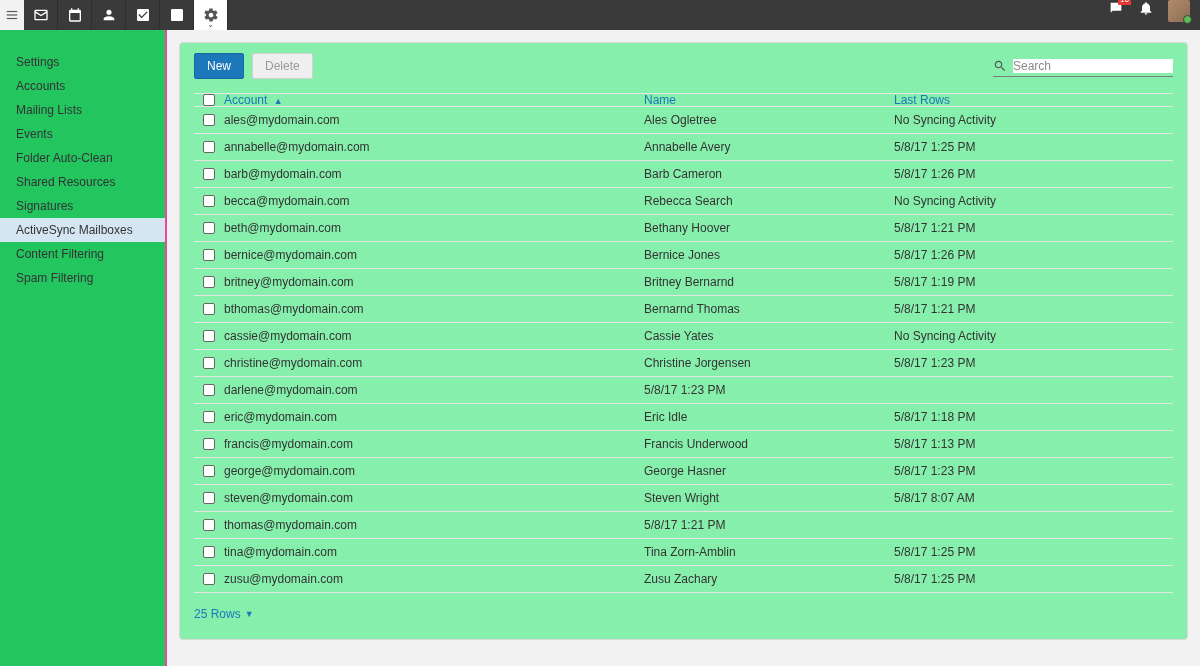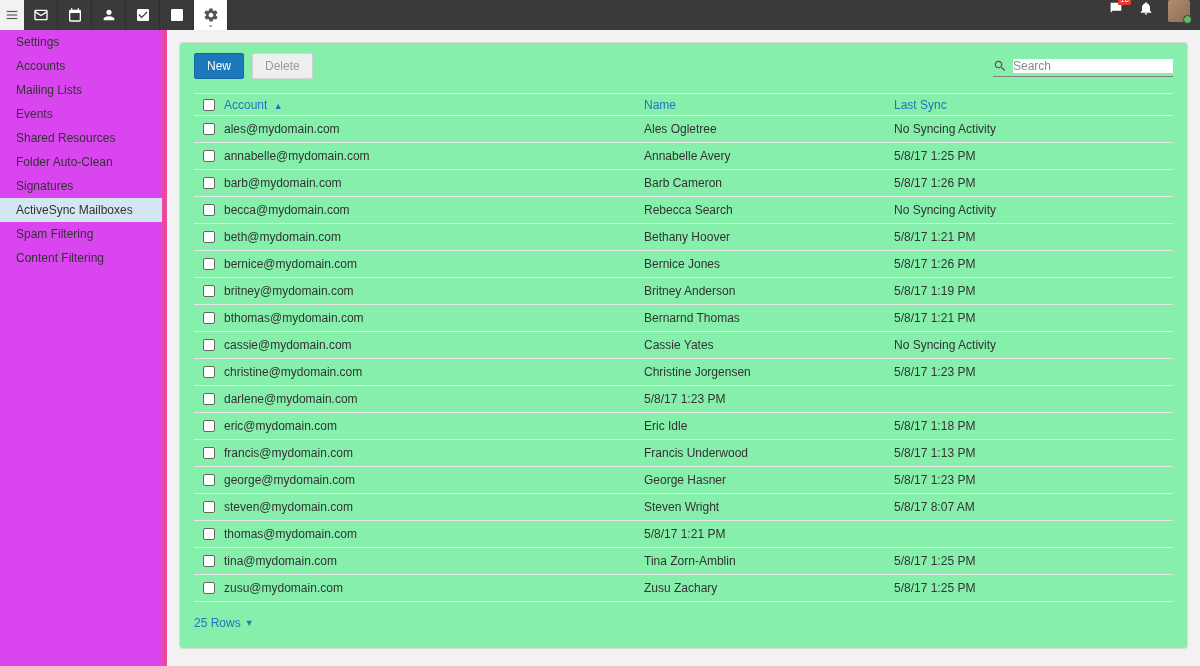--- a/index.html
+++ b/index.html
@@ -100,22 +100,23 @@
     border: 1px solid #3a3a3a;
   }
 
   
   .content {
     display: flex;
     height: calc(100% - 30px);
   }
   .sidebar {
     width: 167px;
-    border-right: 5px solid #ec4899;
-    background: #d946ef;
+    border-right: 2px solid #ec4899;
+    background: #22c55e;
+    padding-top: 20px;
   }
   .sidebar-item {
     padding: 5px 16px;
     font-size: 12px;
     color: #333;
     cursor: pointer;
   }
   .sidebar-item.active {
     background: #d5e6f3;
   }
@@ -169,21 +170,21 @@
 
   .table-header, .table-row {
     display: flex;
     align-items: center;
     border-bottom: 1px solid #e5e5e5;
   }
   .table-header {
     border-top: 1px solid #e5e5e5;
     color: #1c77bb;
     font-size: 12px;
-    height: 23px;
+    height: 14px;
   }
   .table-row {
     height: 27px;
     color: #333;
     font-size: 12px;
   }
   .col-check { width: 30px; display: flex; align-items: center; justify-content: center; }
   .col-account { width: 420px; padding-left: 0px; }
   .col-name { width: 250px; }
   .col-sync { flex: 1; }
@@ -270,26 +271,26 @@
   </div>
 </div>
 
 <div class="content">
 
   <div class="sidebar" id="sidebar">
       <div class="sidebar-item">Settings</div>
       <div class="sidebar-item">Accounts</div>
       <div class="sidebar-item">Mailing Lists</div>
       <div class="sidebar-item">Events</div>
+      <div class="sidebar-item">Folder Auto-Clean</div>
       <div class="sidebar-item">Shared Resources</div>
-      <div class="sidebar-item">Folder Auto-Clean</div>
       <div class="sidebar-item">Signatures</div>
       <div class="sidebar-item active">ActiveSync Mailboxes</div>
+      <div class="sidebar-item">Content Filtering</div>
       <div class="sidebar-item">Spam Filtering</div>
-      <div class="sidebar-item">Content Filtering</div>
     </div>
 
   <div class="main">
     <div class="panel">
 
       <div class="toolbar">
         <button class="btn new">New</button>
         <button class="btn delete">Delete</button>
         <div class="search-wrap">
           <svg viewBox="0 0 24 24" fill="currentColor">
@@ -301,21 +302,21 @@
 
       <div class="table-header">
         <div class="col-check">
           <div class="chk"></div>
         </div>
         <div class="col-account">
           <span>Account</span>
           <span class="sort-asc">▲</span>
         </div>
         <div class="col-name">Name</div>
-        <div class="col-sync">Last Sync</div>
+        <div class="col-sync">Last Rows</div>
       </div>
 
       <div id="rows">
           <div class="table-row">
             <div class="col-check">
               <div class="chk"></div>
             </div>
             <div class="col-account">ales@mydomain.com</div>
             <div class="col-name">Ales Ogletree</div>
             <div class="col-sync">No Syncing Activity</div>
@@ -358,21 +359,21 @@
             </div>
             <div class="col-account">bernice@mydomain.com</div>
             <div class="col-name">Bernice Jones</div>
             <div class="col-sync">5/8/17 1:26 PM</div>
           </div>
           <div class="table-row">
             <div class="col-check">
               <div class="chk"></div>
             </div>
             <div class="col-account">britney@mydomain.com</div>
-            <div class="col-name">Britney Anderson</div>
+            <div class="col-name">Britney Bernarnd</div>
             <div class="col-sync">5/8/17 1:19 PM</div>
           </div>
           <div class="table-row">
             <div class="col-check">
               <div class="chk"></div>
             </div>
             <div class="col-account">bthomas@mydomain.com</div>
             <div class="col-name">Bernarnd Thomas</div>
             <div class="col-sync">5/8/17 1:21 PM</div>
           </div>

